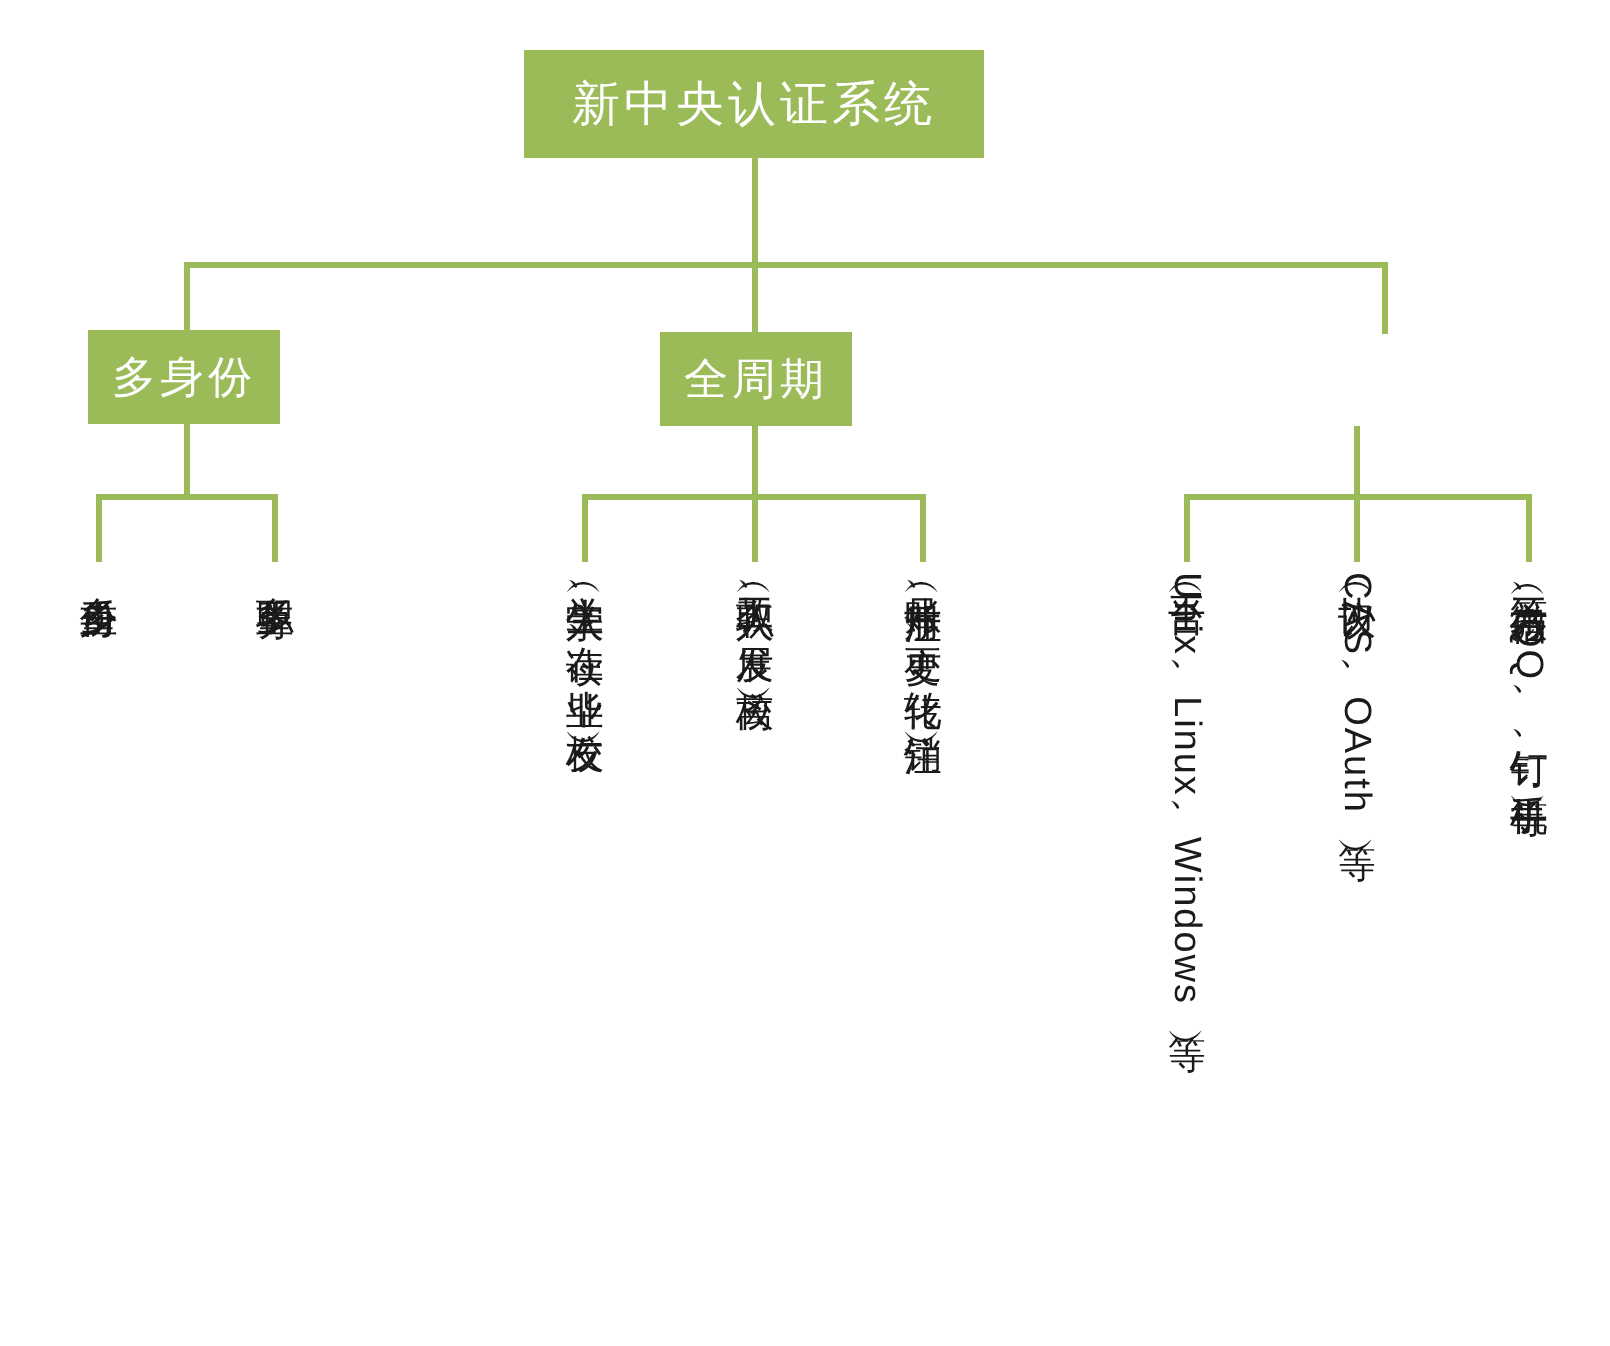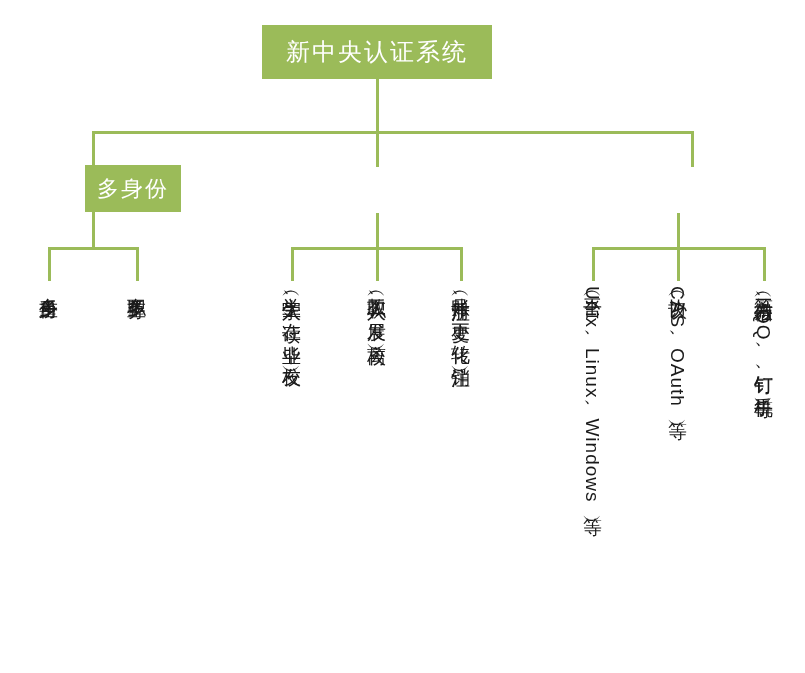--- a/index.html
+++ b/index.html
@@ -46,21 +46,20 @@
   .node-root {
     left: 262px;
     top: 25px;
     width: 230px;
     height: 54px;
     font-size: 24px;
   }
   .node-l2 {
     height: 47px;
     font-size: 22px;
-    margin-left: 41px;
   }
   #node-multi-identity { left: 44px;  top: 165px; width: 96px; }
   #node-full-cycle     { left: 330px; top: 166px; width: 96px; }
   #node-easy-integrate { left: 628px; top: 166px; width: 99px; }
 
   
   .leaf-label {
     position: absolute;
     top: 283px;
     color: #1a1a1a;
@@ -93,20 +92,21 @@
   <div class="node-box node-l2" id="node-multi-identity">多身份</div>
 
   <div class="line v" style="left:92px; top:212px; height:37px;"></div>
   <div class="line h" style="left:48px; top:247px; width:91px;"></div>
   <div class="line v" style="left:48px; top:247px; height:34px;"></div>
   <div class="line v" style="left:136px; top:247px; height:34px;"></div>
 
   <div class="leaf-label" style="left:39px;">多重身份</div>
   <div class="leaf-label" style="left:127px;">多重职务</div>
 
+  <div class="node-box node-l2" id="node-full-cycle">全周期</div>
 
   <div class="line v" style="left:376px; top:213px; height:36px;"></div>
   <div class="line h" style="left:291px; top:247px; width:172px;"></div>
   <div class="line v" style="left:291px; top:247px; height:34px;"></div>
   <div class="line v" style="left:376px; top:247px; height:34px;"></div>
   <div class="line v" style="left:460px; top:247px; height:34px;"></div>
 
   <div class="leaf-label" style="left:282px;">学生（入学、在读、毕业、校友）</div>
   <div class="leaf-label" style="left:367px;">教工（入职、发展、离校）</div>
   <div class="leaf-label" style="left:451px;">账号（注册、变更、转化、注销）</div>

